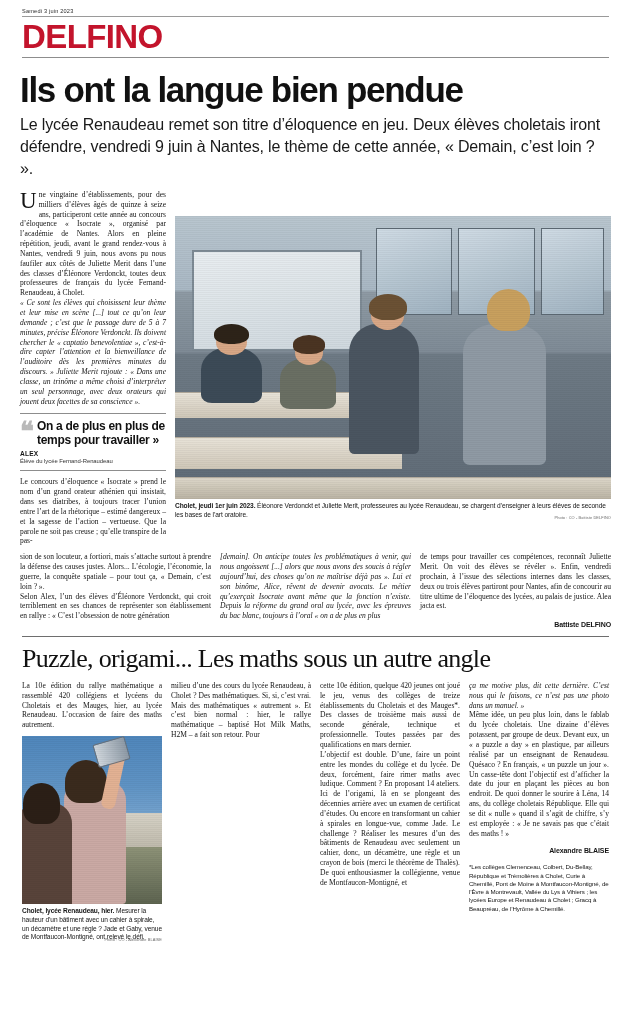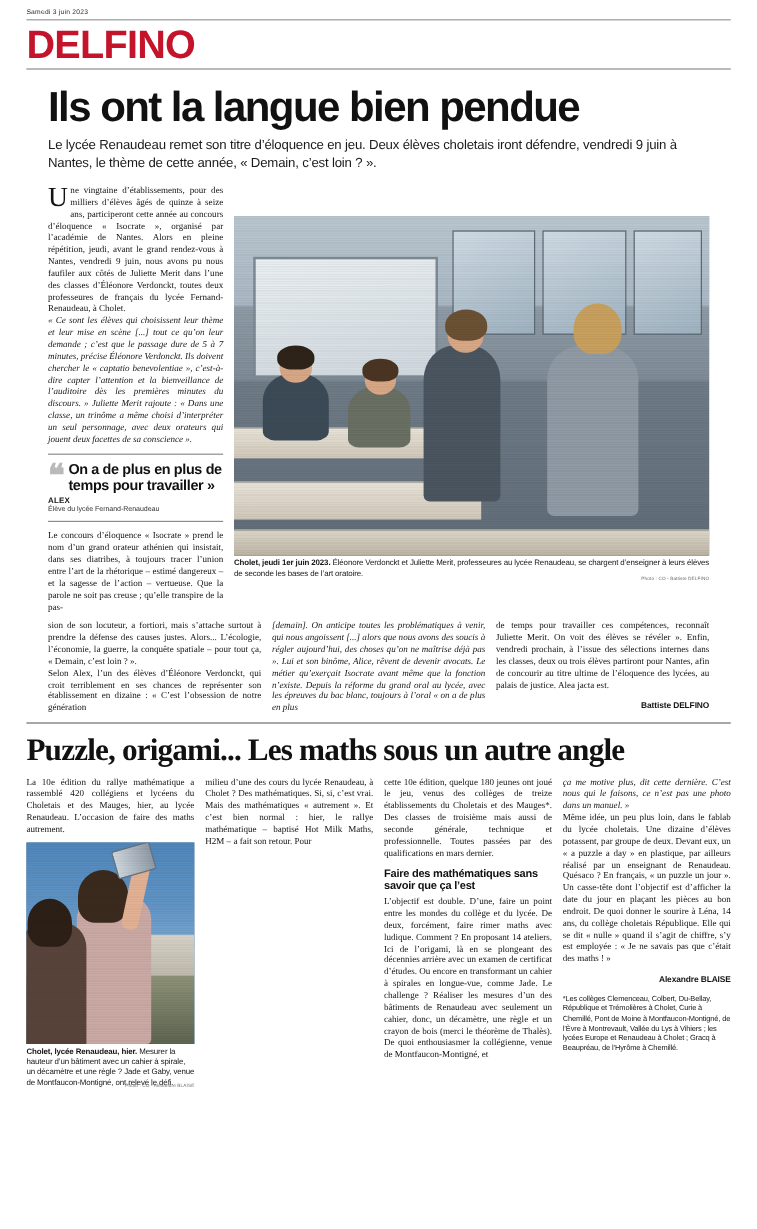--- a/index.html
+++ b/index.html
@@ -47,34 +47,34 @@
     letter-spacing: -0.6px;
     margin: 3px 0 2px 0;
   }
   .rule-thick {
     border-top: 1.6px solid #8d8d8d;
     margin: 3px 22px 0 22px;
   }
 
   
   .article1 {
-    padding: 0 40px;
+    padding: 0 20px;
   }
   .headline-1 {
     font-family: "Liberation Sans", sans-serif;
     font-weight: bold;
     font-size: 35px;
     line-height: 1.0;
     letter-spacing: -1.3px;
     margin: 14px 0 7px 0;
     color: #111;
   }
   .standfirst {
     font-family: "Liberation Sans", sans-serif;
-    font-size: 11px;
+    font-size: 16px;
     line-height: 1.38;
     color: #1a1a1a;
     margin-bottom: 10px;
     letter-spacing: -0.15px;
   }
 
   .a1-top {
     display: flex;
     gap: 9px;
     align-items: center;
@@ -200,21 +200,21 @@
 
   .sep-thick {
     border-top: 1.4px solid #6e6e6e;
     margin: 7px 22px 0 22px;
   }
 
   
   .article2 { padding: 0 22px; }
   .headline-2 {
     font-family: "Liberation Serif", serif;
-    font-weight: bold;
+    font-weight: normal;
     font-size: 26px;
     line-height: 1.02;
     letter-spacing: -0.7px;
     margin: 9px 0 8px 0;
     color: #111;
   }
   .a2-grid {
     display: flex;
     gap: 9px;
     align-items: flex-start;
@@ -385,21 +385,21 @@
         <div class="caption">
           <b>Cholet, jeudi 1er juin 2023.</b><span> Éléonore Verdonckt et Juliette Merit, professeures au lycée Renaudeau, se chargent d’enseigner à leurs élèves de seconde les bases de l’art oratoire.</span>
           <span class="credit">Photo : CO - Battiste DELFINO</span>
         </div>
       </div>
     </div>
 
     <div class="cols4">
       <div class="body">
         <p>sion de son locuteur, a fortiori, mais s’attache surtout à prendre la défense des causes justes. Alors... L’écologie, l’économie, la guerre, la conquête spatiale – pour tout ça, « Demain, c’est loin ? ».</p>
-        <p>Selon Alex, l’un des élèves d’Éléonore Verdonckt, qui croit terriblement en ses chances de représenter son établissement en dizaine : « C’est l’obsession de notre génération</p>
+        <p>Selon Alex, l’un des élèves d’Éléonore Verdonckt, qui croit terriblement en ses chances de représenter son établissement en rallye : « C’est l’obsession de notre génération</p>
       </div>
       <div class="body">
         <p class="ital">[demain]. On anticipe toutes les problématiques à venir, qui nous angoissent [...] alors que nous avons des soucis à régler aujourd’hui, des choses qu’on ne maîtrise déjà pas ». Lui et son binôme, Alice, rêvent de devenir avocats. Le métier qu’exerçait Isocrate avant même que la fonction n’existe. Depuis la réforme du grand oral au lycée, avec les épreuves du bac blanc, toujours à l’oral « on a de plus en plus</p>
       </div>
       <div class="body">
         <p>de temps pour travailler ces compétences, reconnaît Juliette Merit. On voit des élèves se révéler ». Enfin, vendredi prochain, à l’issue des sélections internes dans les classes, deux ou trois élèves partiront pour Nantes, afin de concourir au titre ultime de l’éloquence des lycées, au palais de justice. Alea jacta est.</p>
         <div class="byline">Battiste DELFINO</div>
       </div>
     </div>
   </div>
@@ -438,23 +438,22 @@
       </div>
 
       <div>
         <div class="body">
           <p>milieu d’une des cours du lycée Renaudeau, à Cholet ? Des mathématiques. Si, si, c’est vrai. Mais des mathématiques « autrement ». Et c’est bien normal : hier, le rallye mathématique – baptisé Hot Milk Maths, H2M – a fait son retour. Pour</p>
         </div>
       </div>
 
       <div>
         <div class="body">
-          <p>cette 10e édition, quelque 180 jeunes ont joué le jeu, venus des collèges de treize établissements du Choletais et des Mauges*. Des classes de troisième mais aussi de seconde générale, technique et professionnelle. Toutes passées par des qualifications en mars dernier.</p>
-        </div>
-        <div class="subhead">Faire des mathématiques sans savoir que ça l’est</div>
+          <p>cette 10e édition, quelque 420 jeunes ont joué le jeu, venus des collèges de treize établissements du Choletais et des Mauges*. Des classes de troisième mais aussi de seconde générale, technique et professionnelle. Toutes passées par des qualifications en mars dernier.</p>
+        </div>
         <div class="body">
           <p>L’objectif est double. D’une, faire un point entre les mondes du collège et du lycée. De deux, forcément, faire rimer maths avec ludique. Comment ? En proposant 14 ateliers. Ici de l’origami, là en se plongeant des décennies arrière avec un examen de certificat d’études. Ou encore en transformant un cahier à spirales en longue-vue, comme Jade. Le challenge ? Réaliser les mesures d’un des bâtiments de Renaudeau avec seulement un cahier, donc, un décamètre, une règle et un crayon de bois (merci le théorème de Thalès). De quoi enthousiasmer la collégienne, venue de Montfaucon-Montigné, et</p>
         </div>
       </div>
 
       <div>
         <div class="body">
           <p class="ital">ça me motive plus, dit cette dernière. C’est nous qui le faisons, ce n’est pas une photo dans un manuel. »</p>
           <p>Même idée, un peu plus loin, dans le fablab du lycée choletais. Une dizaine d’élèves potassent, par groupe de deux. Devant eux, un « a puzzle a day » en plastique, par ailleurs réalisé par un enseignant de Renaudeau. Quésaco ? En français, « un puzzle un jour ». Un casse-tête dont l’objectif est d’afficher la date du jour en plaçant les pièces au bon endroit. De quoi donner le sourire à Léna, 14 ans, du collège choletais République. Elle qui se dit « nulle » quand il s’agit de chiffre, s’y est employée : « Je ne savais pas que c’était des maths ! »</p>
         </div>

